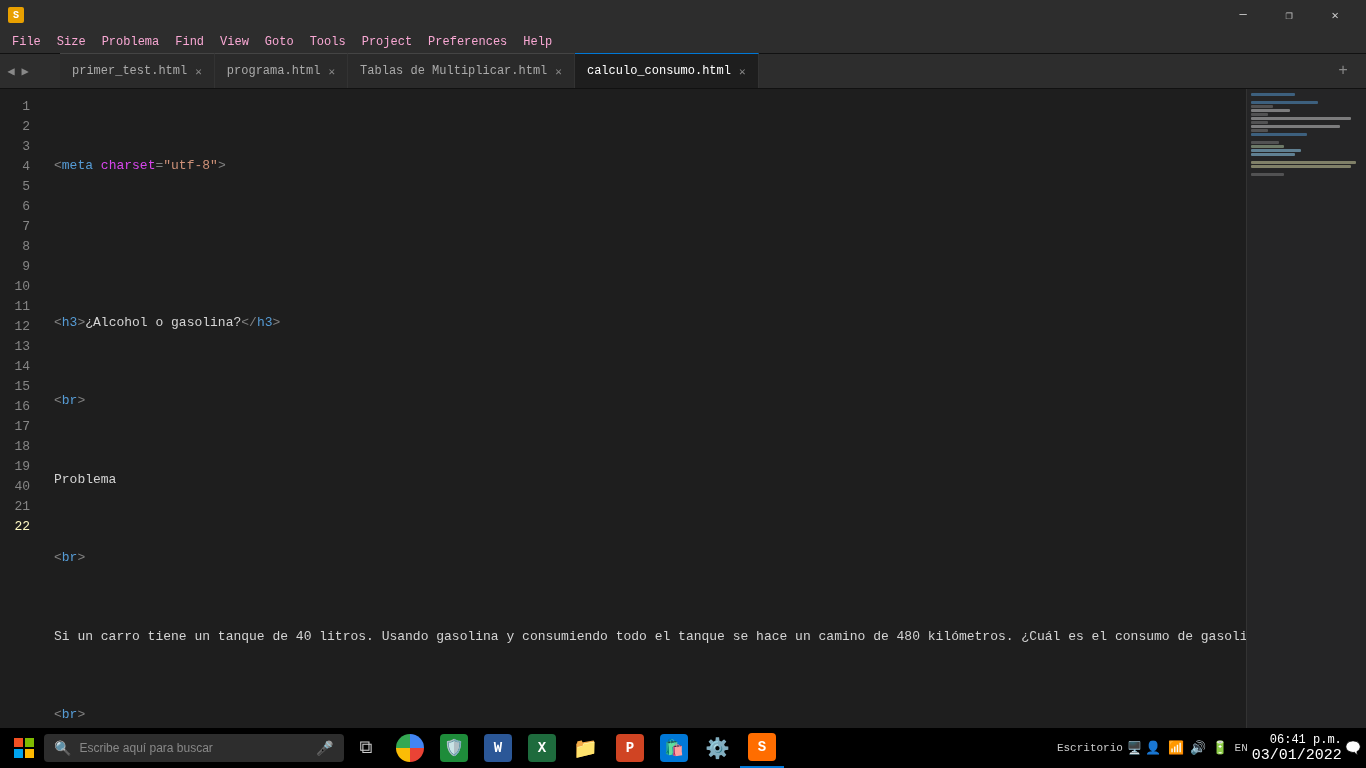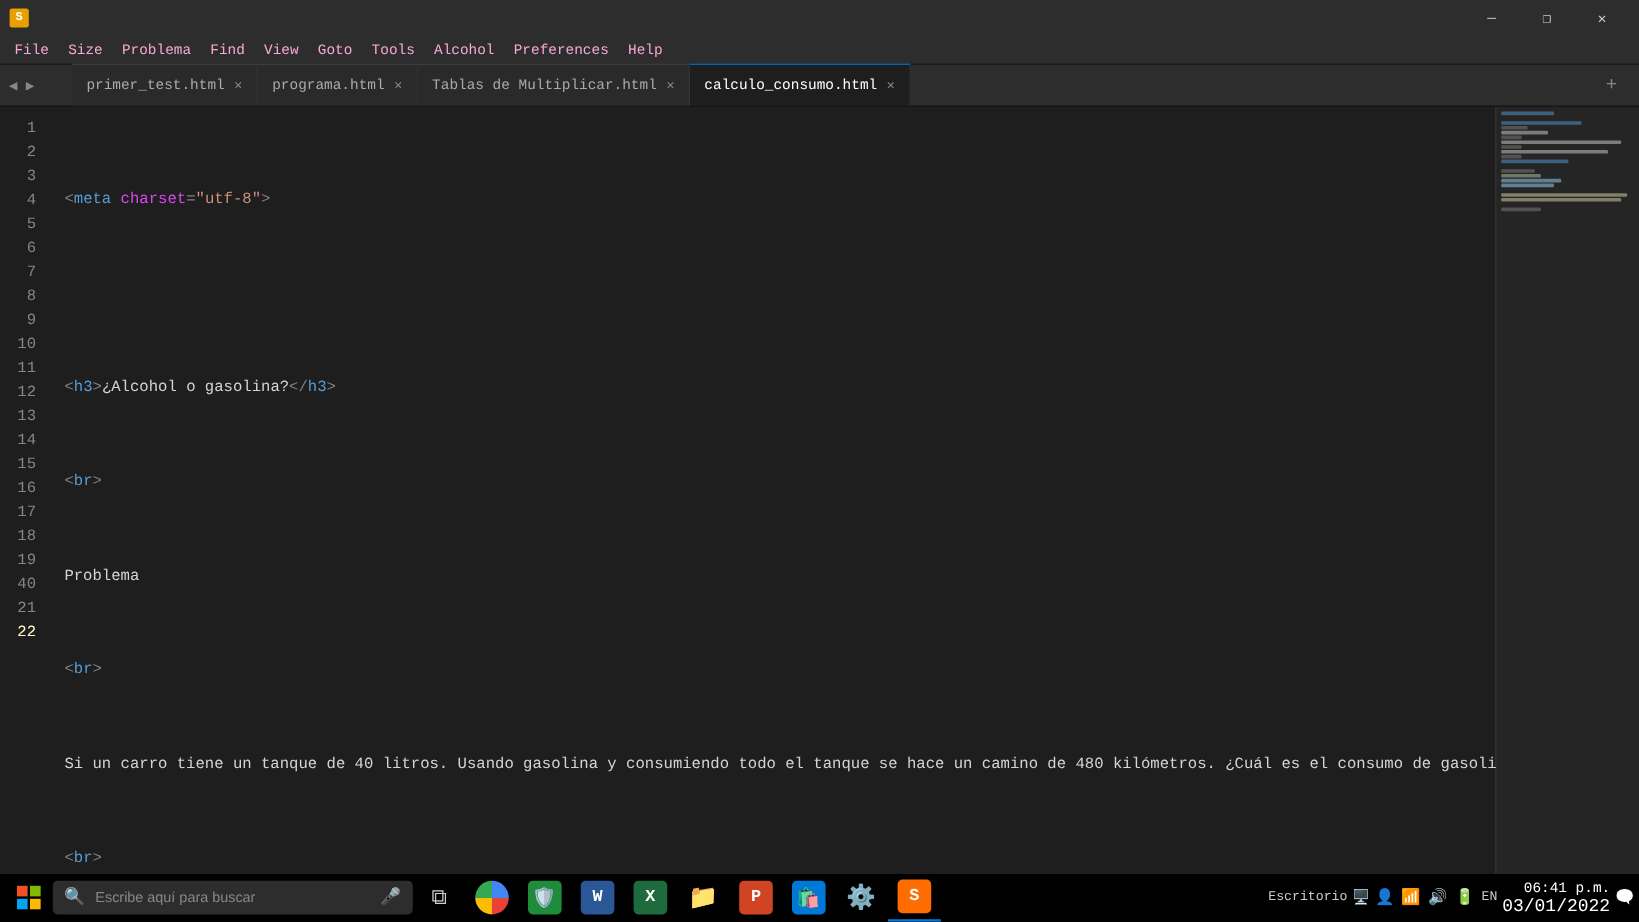--- a/index.html
+++ b/index.html
@@ -239,21 +239,21 @@
 </div>
 
 <div id="menubar">
   <div class="menu-item">File</div>
   <div class="menu-item">Size</div>
   <div class="menu-item">Problema</div>
   <div class="menu-item">Find</div>
   <div class="menu-item">View</div>
   <div class="menu-item">Goto</div>
   <div class="menu-item">Tools</div>
-  <div class="menu-item">Alcohol</div>
+  <div class="menu-item">Project</div>
   <div class="menu-item">Preferences</div>
   <div class="menu-item">Help</div>
 </div>
 
 <div id="tabbar" style="position:relative;">
   <div style="display:flex;align-items:center;position:absolute;left:4px;top:0;height:35px;">
     <div class="tab-nav-btn">◀</div>
     <div class="tab-nav-btn">▶</div>
   </div>
   <div style="display:flex;padding-left:30px;flex:1;">

